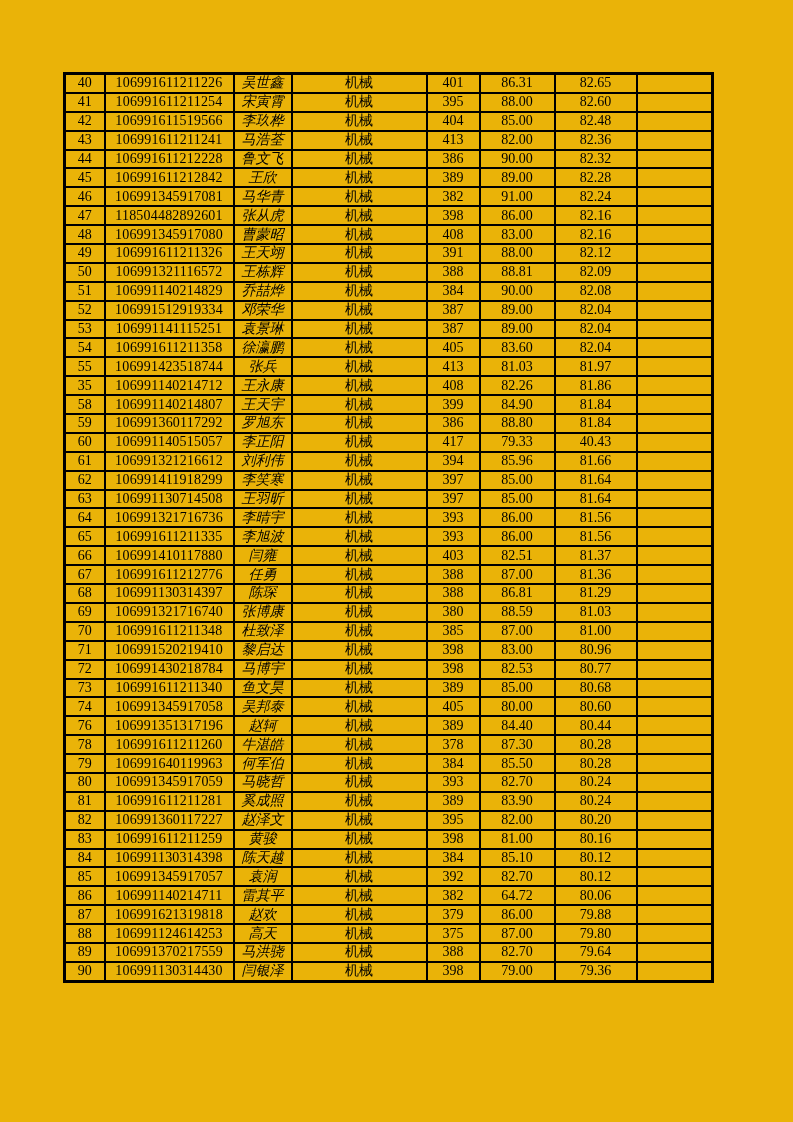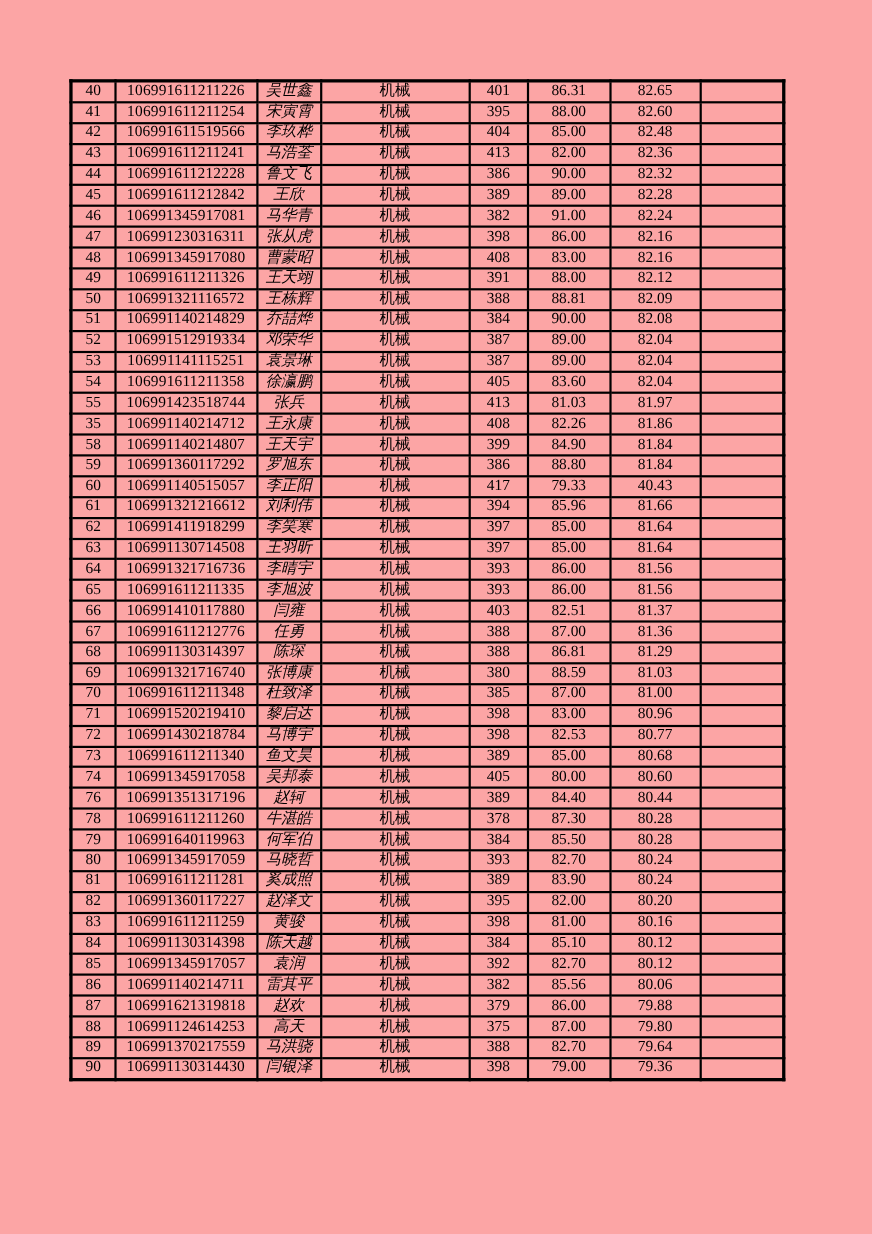--- a/index.html
+++ b/index.html
@@ -1,20 +1,20 @@
 <!DOCTYPE html>
 <html><head>
 <meta charset="utf-8">
 <style>
   html, body { margin: 0; padding: 0; background: #888; }
   .page {
     position: relative;
     width: 793px;
     height: 1122px;
-    background: #fca5a5;
+    background: #eab308;
     margin: 0 auto;
     overflow: hidden;
     font-family: "Liberation Serif", "DejaVu Serif", serif;
     color: #000;
   }
   table.score-table {
     position: absolute;
     left: 63px;
     top: 72px;
     border-collapse: collapse;
@@ -116,21 +116,21 @@
           <td class="c-id">106991345917081</td>
           <td class="c-name">马华青</td>
           <td class="c-major">机械</td>
           <td class="c-sa">382</td>
           <td class="c-sb">91.00</td>
           <td class="c-sc">82.24</td>
           <td class="c-blank"></td>
         </tr>
         <tr>
           <td class="c-rank">47</td>
-          <td class="c-id">106991230316311</td>
+          <td class="c-id">118504482892601</td>
           <td class="c-name">张从虎</td>
           <td class="c-major">机械</td>
           <td class="c-sa">398</td>
           <td class="c-sb">86.00</td>
           <td class="c-sc">82.16</td>
           <td class="c-blank"></td>
         </tr>
         <tr>
           <td class="c-rank">48</td>
           <td class="c-id">106991345917080</td>
@@ -480,21 +480,21 @@
           <td class="c-sb">82.70</td>
           <td class="c-sc">80.12</td>
           <td class="c-blank"></td>
         </tr>
         <tr>
           <td class="c-rank">86</td>
           <td class="c-id">106991140214711</td>
           <td class="c-name">雷其平</td>
           <td class="c-major">机械</td>
           <td class="c-sa">382</td>
-          <td class="c-sb">85.56</td>
+          <td class="c-sb">64.72</td>
           <td class="c-sc">80.06</td>
           <td class="c-blank"></td>
         </tr>
         <tr>
           <td class="c-rank">87</td>
           <td class="c-id">106991621319818</td>
           <td class="c-name">赵欢</td>
           <td class="c-major">机械</td>
           <td class="c-sa">379</td>
           <td class="c-sb">86.00</td>

